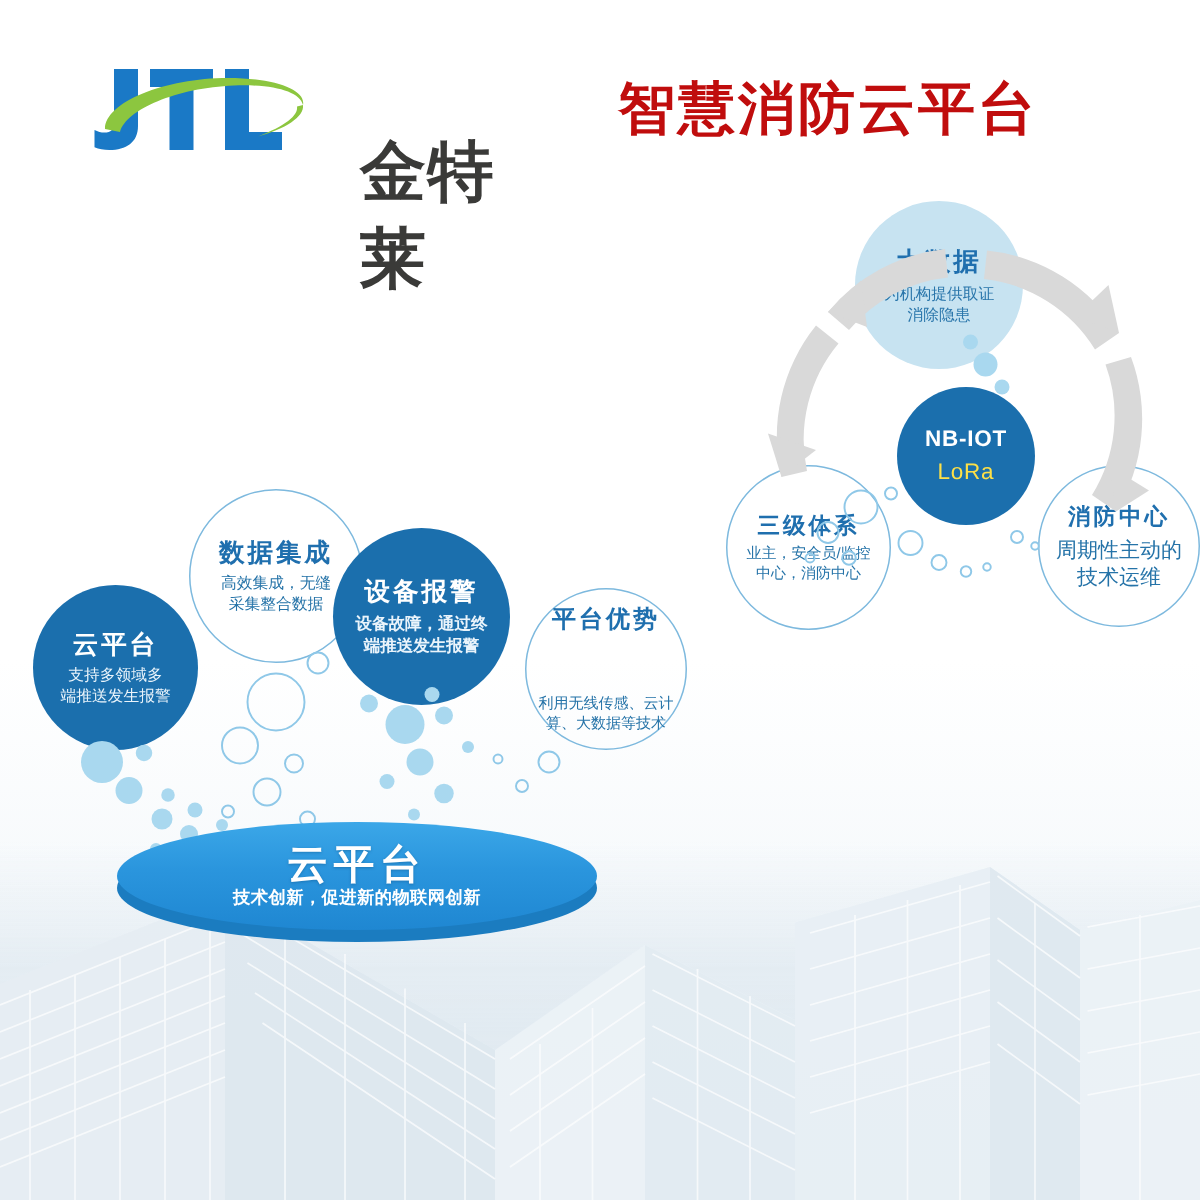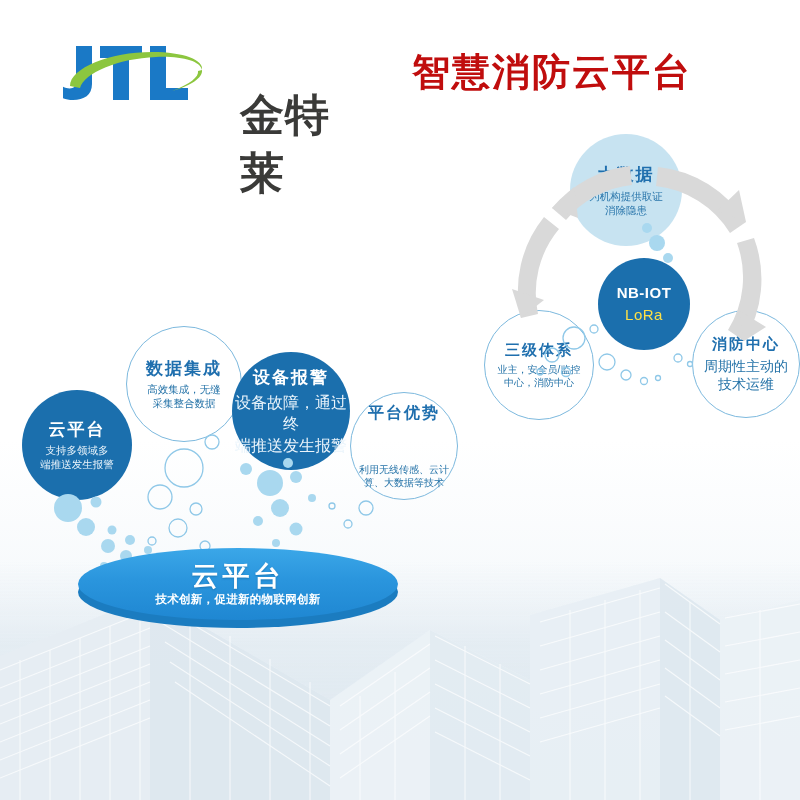--- a/index.html
+++ b/index.html
@@ -44,33 +44,33 @@
   .outline .sub{color:#2573a8;}
 
   
   .tint{background:#c7e3f1;}
   .tint .ttl{color:#1f6fae;}
   .tint .sub{color:#2a76ab;}
 
   
   #n-yunpingtai{left:22px;top:390px;width:110px;height:110px;}
   #n-shuju{left:126px;top:326px;width:116px;height:116px;align-items:center;}
-  #n-baojing{left:232px;top:352px;width:118px;height:118px;}
+  #n-baojing{left:222px;top:352px;width:118px;height:118px;}
   #n-youshi{left:350px;top:392px;width:108px;height:108px;gap:36px;}
   #n-sanji{left:484px;top:310px;width:110px;height:110px;}
   #n-jiankong{left:692px;top:310px;width:108px;height:108px;}
   #n-dashuju{left:570px;top:134px;width:112px;height:112px;}
   #n-nbiot{left:598px;top:258px;width:92px;height:92px;}
 
   #n-yunpingtai .ttl{font-size:17px;margin-bottom:3px;}
   #n-yunpingtai .sub{font-size:10.5px;}
   #n-shuju .ttl{font-size:17px;margin-bottom:3px;}
   #n-shuju .sub{font-size:10.5px;}
   #n-baojing .ttl{font-size:17px;margin-bottom:3px;}
-  #n-baojing .sub{font-size:16px;}
+  #n-baojing .sub{font-size:11px;font-weight:bold;}
   #n-youshi .ttl{font-size:16px;margin-bottom:3px;}
   #n-youshi .sub{font-size:10px;}
   #n-sanji .ttl{font-size:15px;margin-bottom:3px;}
   #n-sanji .sub{font-size:10px;}
   #n-jiankong .ttl{font-size:15px;margin-bottom:3px;}
   #n-jiankong .sub{font-size:14px;}
   #n-dashuju .ttl{font-size:17px;margin-bottom:4px;}
   #n-dashuju .sub{font-size:10.5px;}
   #n-nbiot .ttl{font-size:15px;letter-spacing:.5px;line-height:22px;}
   #n-nbiot .ttl2{font-size:15px;color:#fde047;letter-spacing:.5px;line-height:22px;}

